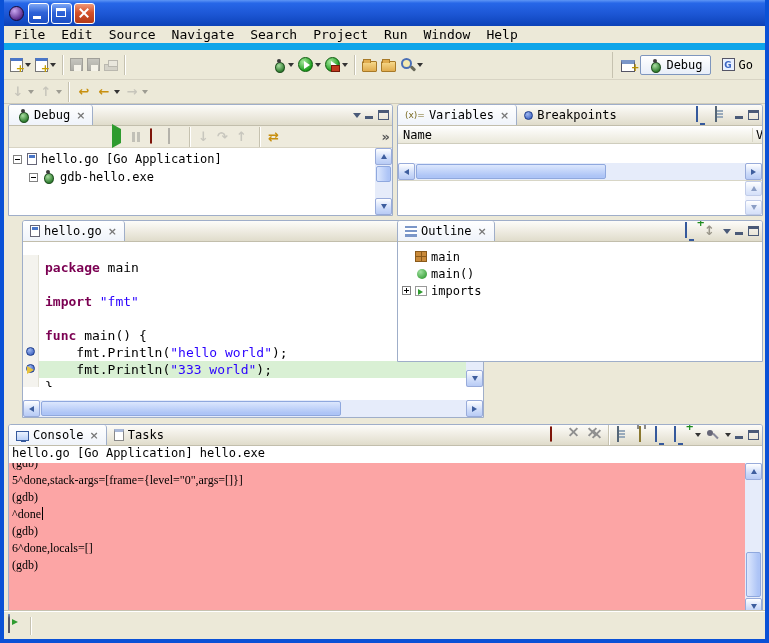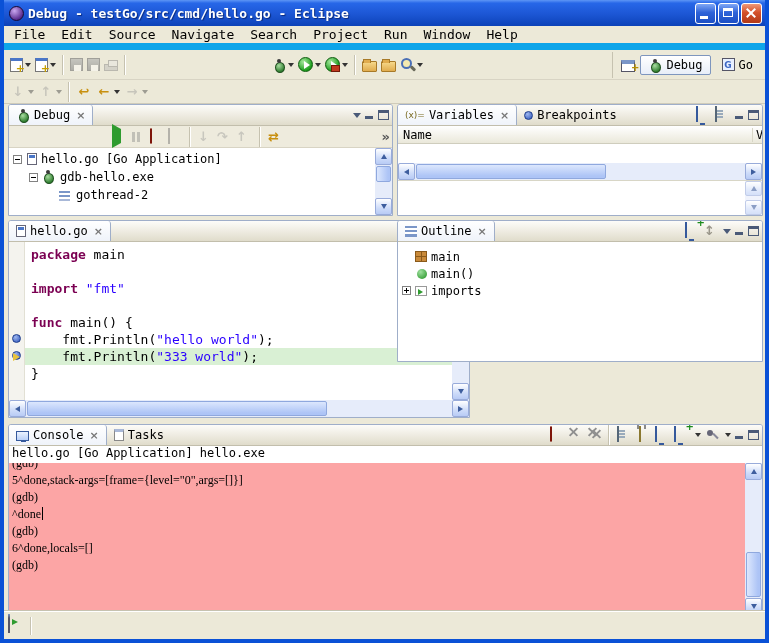--- a/index.html
+++ b/index.html
@@ -55,21 +55,21 @@
   .gold{color:#C89010;font-weight:bold;} .grayed{color:#9a968a;font-weight:bold;}
   .persp{margin-left:auto;display:flex;align-items:center;gap:3px;border-left:1px solid #C6C2B0;padding-left:6px;height:26px;}
   .pbtn{display:flex;align-items:center;gap:4px;padding:2px 7px;font:12px "DejaVu Sans Mono",monospace;border:1px solid transparent;background:none;border-radius:2px;}
   .pbtn.sel{background:linear-gradient(#FFFFFF,#E8EEF8);border:1px solid #7E96BE;}
   .i-go{width:13px;height:13px;border:1px solid #556;background:#E8F0FF;color:#3B66C4;font:bold 9px/12px "DejaVu Sans",sans-serif;text-align:center;}
   
   .workbench{position:absolute;left:2px;right:2px;top:104px;height:507px;}
   .view{position:absolute;display:flex;flex-direction:column;background:#FFF;border:1px solid #9FAEC9;border-radius:3px 3px 0 0;overflow:hidden;}
   .debug-pane{left:2px;top:0;width:385px;height:112px;}
   .vars-pane{left:391px;top:0;right:0;height:112px;}
-  .editor-pane{left:2px;top:116px;width:462px;height:198px;}
+  .editor-pane{left:16px;top:116px;width:462px;height:198px;gap:13px;}
   .outline-pane{left:391px;top:116px;right:0;height:142px;}
   .console-pane{left:2px;top:320px;right:0;height:209px;}
   .tabrow{height:21px;flex:0 0 auto;display:flex;align-items:stretch;background:linear-gradient(#FDFCF9,#E0DCCB);border-bottom:1px solid #C2BEAC;}
   .tab{display:flex;align-items:center;gap:4px;padding:0 7px;font-size:12px;white-space:nowrap;}
   .tab.sel{background:linear-gradient(#FFFFFF,#EFF3FA);border-right:1px solid #9FAEC9;border-radius:3px 3px 0 0;}
   .tab .x{color:#777;font:bold 11px "DejaVu Sans",sans-serif;margin-left:2px;}
   .vtb{margin-left:auto;display:flex;align-items:center;gap:3px;padding-right:3px;}
   .vmenu{width:0;height:0;border:4px solid transparent;border-top:5px solid #4A5A78;margin-top:4px;}
   .vmin{width:11px;height:10px;position:relative;} .vmin::after{content:"";position:absolute;left:1px;bottom:1px;width:8px;height:3px;background:#4A5A78;}
   .vmax{width:11px;height:10px;border:1px solid #4A5A78;border-top:3px solid #4A5A78;}
@@ -161,21 +161,20 @@
   .i-fast::after{content:"";position:absolute;left:3px;top:1px;border-left:6px solid #2F9B2F;border-top:3px solid transparent;border-bottom:3px solid transparent;}
   .ssep{width:2px;height:18px;margin:0 6px;border-left:1px solid #C6C2B0;border-right:1px solid #FFF;}
 </style>
 </head>
 <body>
 
 <div class="window">
 
   <div class="titlebar">
     <span class="app-icon"></span>
-    <span class="title">Debug - testGo/src/cmd/hello.go - Eclipse</span>
     <span class="winbtns">
       <span class="wbtn">
           <i class="g-min"></i>
         </span>
       <span class="wbtn">
           <i class="g-max"></i>
         </span>
       <span class="wbtn close"><i class="g-x"></i></span>
     </span>
   </div>
@@ -306,25 +305,20 @@
         <div class="tree" id="debug-tree">
             <div class="trow" style="padding-left: 4px;">
               <span class="expander"></span>
               <span class="nicon launch-config"></span>
               <span>hello.go [Go Application]</span>
             </div>
             <div class="trow" style="padding-left: 20px;">
               <span class="expander"></span>
               <span class="nicon debug-target"></span>
               <span>gdb-hello.exe</span>
-            </div>
-            <div class="trow" style="padding-left: 36px;">
-              <span class="exp-spacer"></span>
-              <span class="nicon thread"></span>
-              <span>gothread-2</span>
             </div>
           </div>
         <div class="vsb">
           <div class="sbtn">
               <span class="arr up"></span>
             </div>
           <div class="strack">
               <div class="sthumb" style="top:1px;height:16px"></div>
             </div>
           <div class="sbtn">

